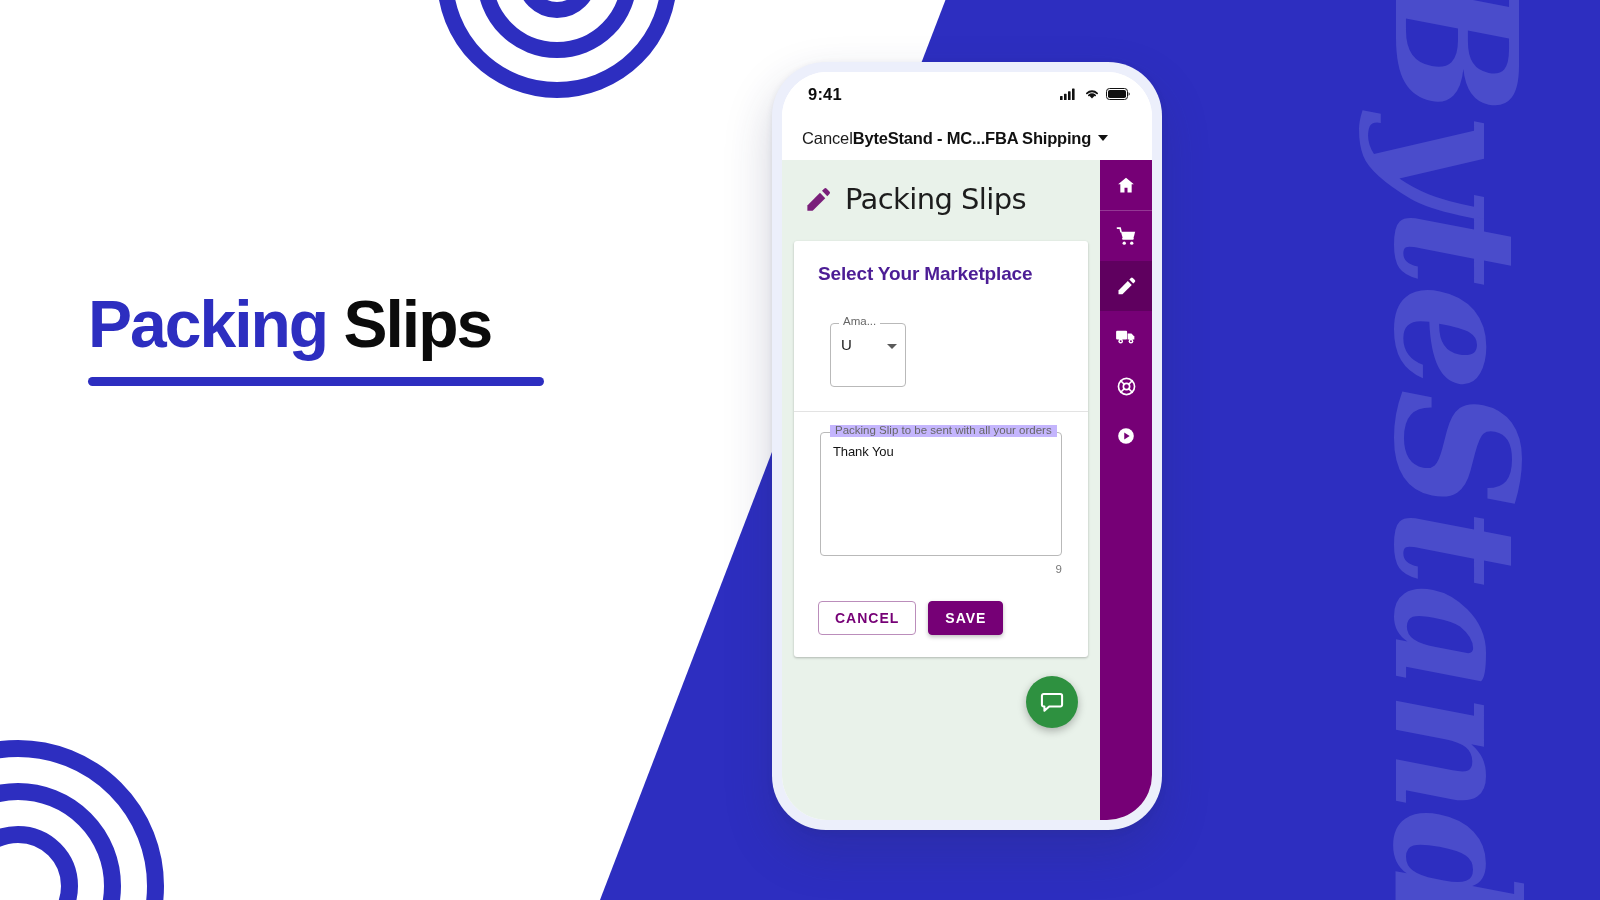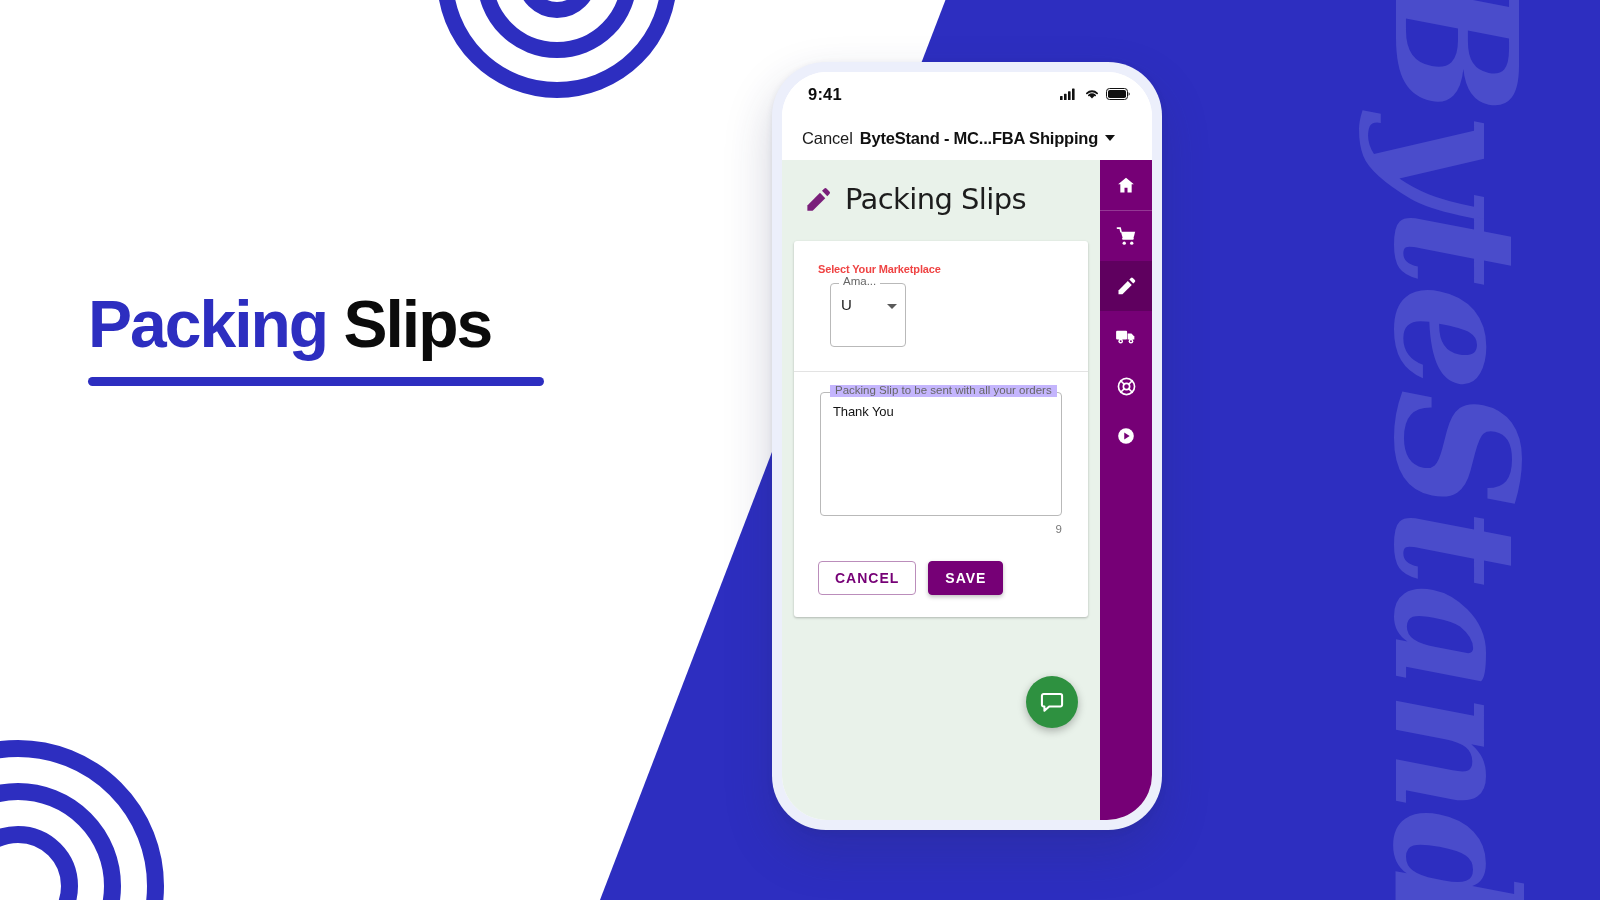--- a/index.html
+++ b/index.html
@@ -195,21 +195,20 @@
   .nav-cancel {
     font-size: 16.5px;
     color: #1b1b1b;
     letter-spacing: -0.1px;
     cursor: pointer;
   }
   .nav-title {
     flex: 1;
     display: flex;
     align-items: center;
-    justify-content: center;
     gap: 7px;
     font-size: 16.5px;
     font-weight: 600;
     color: #111;
     letter-spacing: -0.2px;
     margin-right: 12px;
   }
   .caret-down {
     width: 0; height: 0;
     border-left: 5.5px solid transparent;
@@ -246,25 +245,25 @@
 
   .card {
     margin: 5px 12px 0 12px;
     background: #ffffff;
     border-radius: 3px;
     box-shadow: 0 1px 3px rgba(0,0,0,0.16), 0 1px 2px rgba(0,0,0,0.10);
     padding: 22px 24px 22px 24px;
     box-sizing: border-box;
   }
   .card-title {
-    font-size: 11px;
+    font-size: 19px;
     font-weight: 700;
-    color: #ef4444;
+    color: #4c1d95;
     letter-spacing: -0.15px;
-    margin-bottom: 8px;
+    margin-bottom: 38px;
   }
 
   
   .select-wrap {
     position: relative;
     width: 76px;
     height: 64px;
     margin-left: 12px;
     margin-bottom: 24px;
   }

